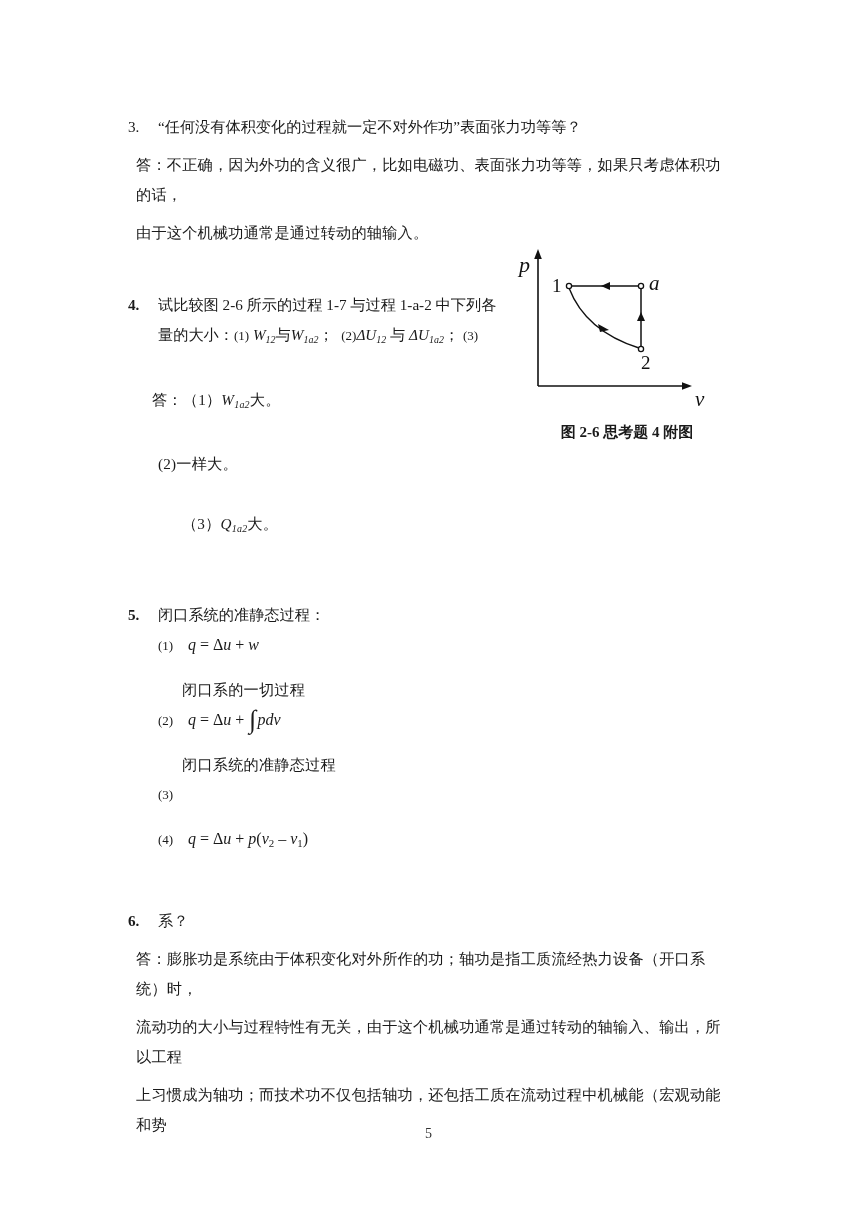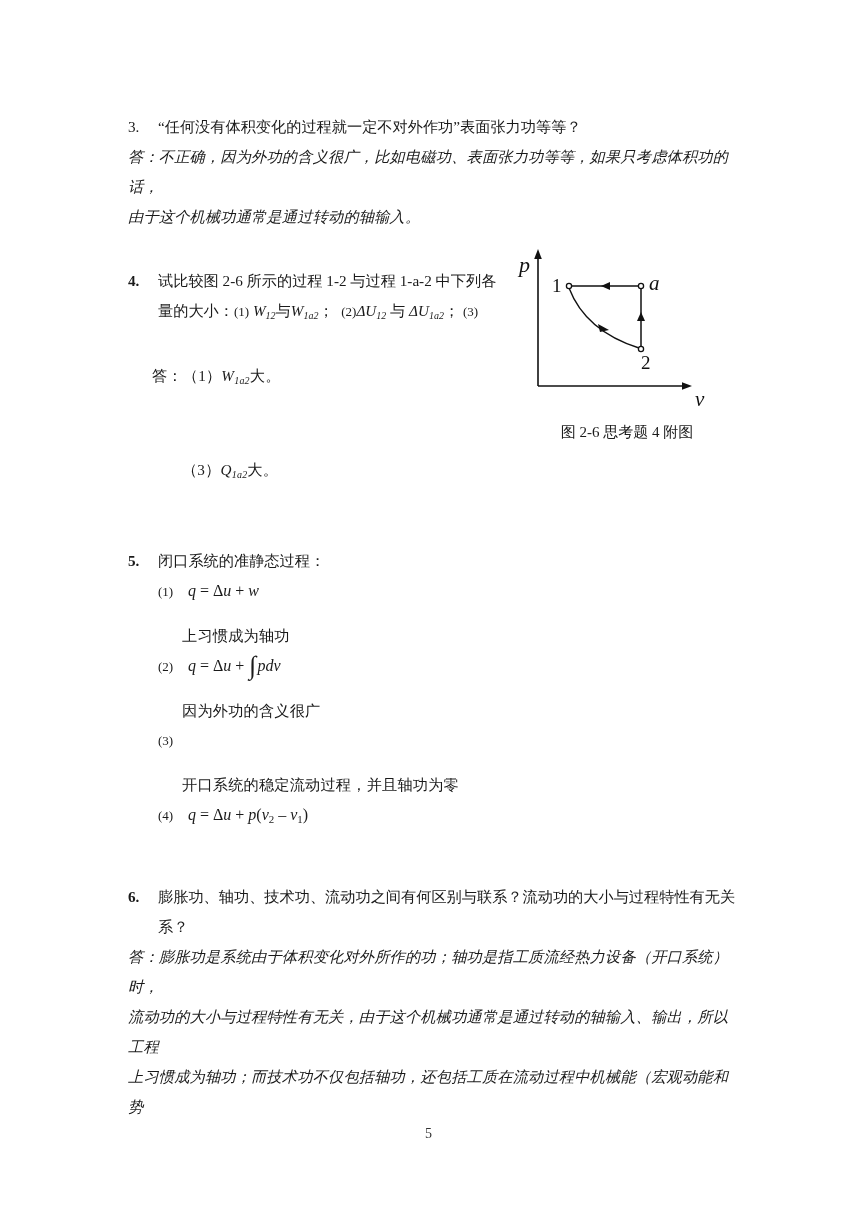--- a/index.html
+++ b/index.html
@@ -24,22 +24,21 @@
   }
 
   
   .line {
     font-size: 15.2px;
     line-height: 30px;
     letter-spacing: 0.2px;
     white-space: pre-wrap;
   }
   .para {
-    margin: 0;
-    font-style: italic;
+    margin: 8px;
   }
 
   
   .qrow {
     display: flex;
     align-items: flex-start;
   }
   .qnum {
     flex: 0 0 auto;
     width: 30px;
@@ -117,20 +116,21 @@
     left: 505px;
     top: 240px;
     width: 232px;
   }
   .figcaption {
     text-align: center;
     font-size: 15px;
     line-height: 24px;
     margin-top: 4px;
     padding-left: 12px;
+    font-weight: bold;
   }
 
   
   .pagenum {
     position: absolute;
     left: 0;
     right: 0;
     top: 1126px;
     text-align: center;
     font-size: 14px;
@@ -149,73 +149,72 @@
       <div class="qbody">“任何没有体积变化的过程就一定不对外作功”表面张力功等等？</div>
     </div>
     <div class="line para">答：不正确，因为外功的含义很广，比如电磁功、表面张力功等等，如果只考虑体积功的话，</div>
     <div class="line para">由于这个机械功通常是通过转动的轴输入。</div>
 
     <div class="gap-lg"></div>
 
     <div class="qrow">
       <div class="qnum">4.</div>
       <div class="qbody">
-        <div style="width:345px;">试比较图 2-6 所示的过程 1-2 与过程 1-a-2 中下列各</div>
+        <div style="width:345px;">试比较图 2-6 所示的过程 1-7 与过程 1-a-2 中下列各</div>
         <div style="width:345px;">
           <span>量的大小：</span><span class="itag">(1)</span>&nbsp;<span class="im"><span>W</span><sub>12</sub></span><span>与</span><span class="im"><span>W</span><sub>1a2</sub></span><span>；</span>&nbsp;&nbsp;<span class="itag">(2)</span><span class="im"><span>ΔU</span><sub>12</sub></span>&nbsp;<span>与</span>&nbsp;<span class="im"><span>ΔU</span><sub>1a2</sub></span><span>；</span>&nbsp;<span class="itag">(3)</span>
         </div>
       </div>
     </div>
 
     <div class="line">
       <span>答：</span><span>（1）</span><span class="im"><span>W</span><sub>1a2</sub></span><span>大。</span>
     </div>
+    <div class="line indent1">(2)一样大。</div>
     <div class="line indent1">
       <span>（3）</span><span class="im"><span>Q</span><sub>1a2</sub></span><span>大。</span>
     </div>
 
     <div class="gap-md"></div>
 
     <div class="qrow">
       <div class="qnum">5.</div>
       <div class="qbody">闭口系统的准静态过程：</div>
     </div>
 
     <div class="eqrow indent1">
       <span class="eqlabel">(1)</span>
       <span class="math">q <span class="op">=</span> <span class="op">Δ</span>u <span class="op">+</span> w</span>
     </div>
     <div class="gap-sm"></div>
-    <div class="line indent2">上习惯成为轴功</div>
+    <div class="line indent2">闭口系的一切过程</div>
 
     <div class="eqrow indent1">
       <span class="eqlabel">(2)</span>
       <span class="math">q <span class="op">=</span> <span class="op">Δ</span>u <span class="op">+</span> <span class="intsign">∫</span>pdv</span>
     </div>
     <div class="gap-sm"></div>
-    <div class="line indent2">因为外功的含义很广</div>
+    <div class="line indent2">闭口系统的准静态过程</div>
 
     <div class="eqrow indent1">
       <span class="eqlabel">(3)</span>
     </div>
     <div class="gap-sm"></div>
-    <div class="line indent2">开口系统的稳定流动过程，并且轴功为零</div>
 
     <div class="eqrow indent1">
       <span class="eqlabel">(4)</span>
       <span class="math">q <span class="op">=</span> <span class="op">Δ</span>u <span class="op">+</span> p<span class="paren">(</span>v<sub class="num">2</sub> <span class="op">–</span> v<sub class="num">1</sub><span class="paren">)</span></span>
     </div>
     <div class="gap-sm"></div>
 
     <div class="gap-lg"></div>
 
     <div class="qrow">
       <div class="qnum">6.</div>
       <div class="qbody">
-        <div>膨胀功、轴功、技术功、流动功之间有何区别与联系？流动功的大小与过程特性有无关</div>
         <div>系？</div>
       </div>
     </div>
 
     <div class="line para">答：膨胀功是系统由于体积变化对外所作的功；轴功是指工质流经热力设备（开口系统）时，</div>
     <div class="line para">流动功的大小与过程特性有无关，由于这个机械功通常是通过转动的轴输入、输出，所以工程</div>
     <div class="line para">上习惯成为轴功；而技术功不仅包括轴功，还包括工质在流动过程中机械能（宏观动能和势</div>
 
   </div>
 

